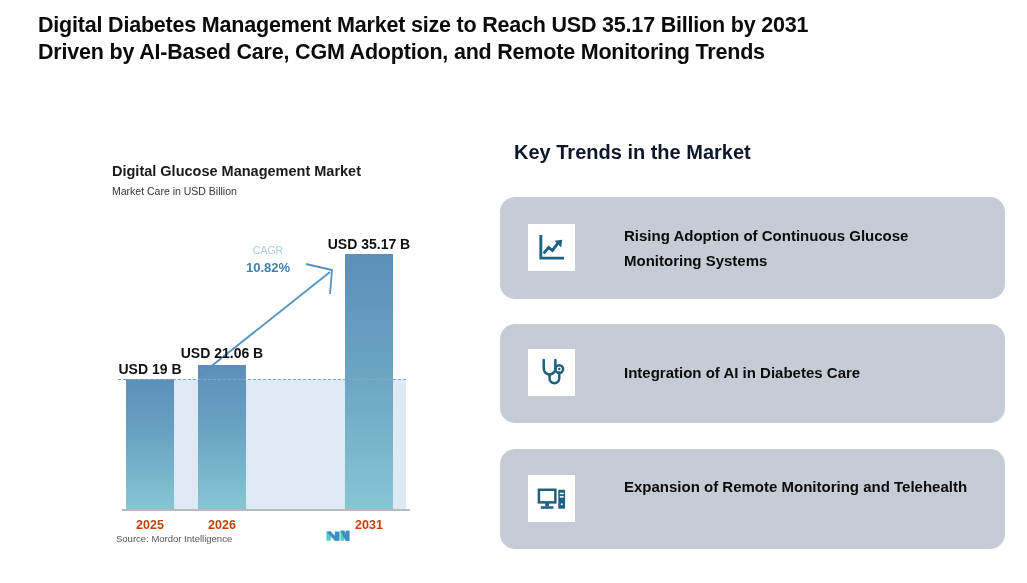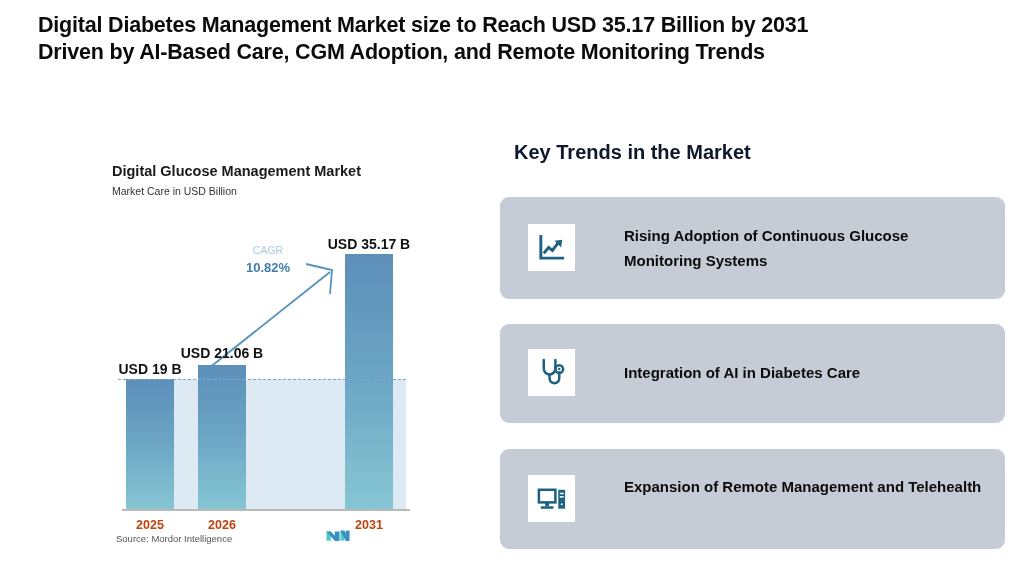--- a/index.html
+++ b/index.html
@@ -185,21 +185,21 @@
     font-size: 20px;
     font-weight: bold;
     color: #0f172a;
     white-space: nowrap;
   }
   .trend-card {
     position: absolute;
     left: 500px;
     width: 505px;
     background: #c5ccd6;
-    border-radius: 9px;
+    border-radius: 15px;
   }
   .trend-icon-box {
     position: absolute;
     left: 28px;
     width: 47px;
     height: 47px;
     background: #ffffff;
     box-sizing: border-box;
     display: flex;
     align-items: center;
@@ -297,14 +297,14 @@
     <svg width="31" height="31" viewBox="0 0 32 32" xmlns="http://www.w3.org/2000/svg">
       <rect x="3" y="7" width="17" height="13" fill="none" stroke="#1f6182" stroke-width="2.6"></rect>
       <rect x="9.5" y="20" width="4" height="4" fill="#1f6182"></rect>
       <rect x="5" y="24" width="13" height="2.6" fill="#1f6182"></rect>
       <rect x="23" y="7" width="7" height="19.5" fill="#1f6182"></rect>
       <rect x="24.6" y="10" width="4" height="1.6" fill="#ffffff"></rect>
       <rect x="24.6" y="13.5" width="4" height="1.6" fill="#ffffff"></rect>
       <circle cx="26.6" cy="22" r="1" fill="#ffffff"></circle>
     </svg>
   </div>
-  <div class="trend-text" style="top:25px;">Expansion of Remote Management and Telehealth</div>
+  <div class="trend-text" style="top:25px;">Expansion of Remote Monitoring and Telehealth</div>
 </div>
 
 </body></html>

